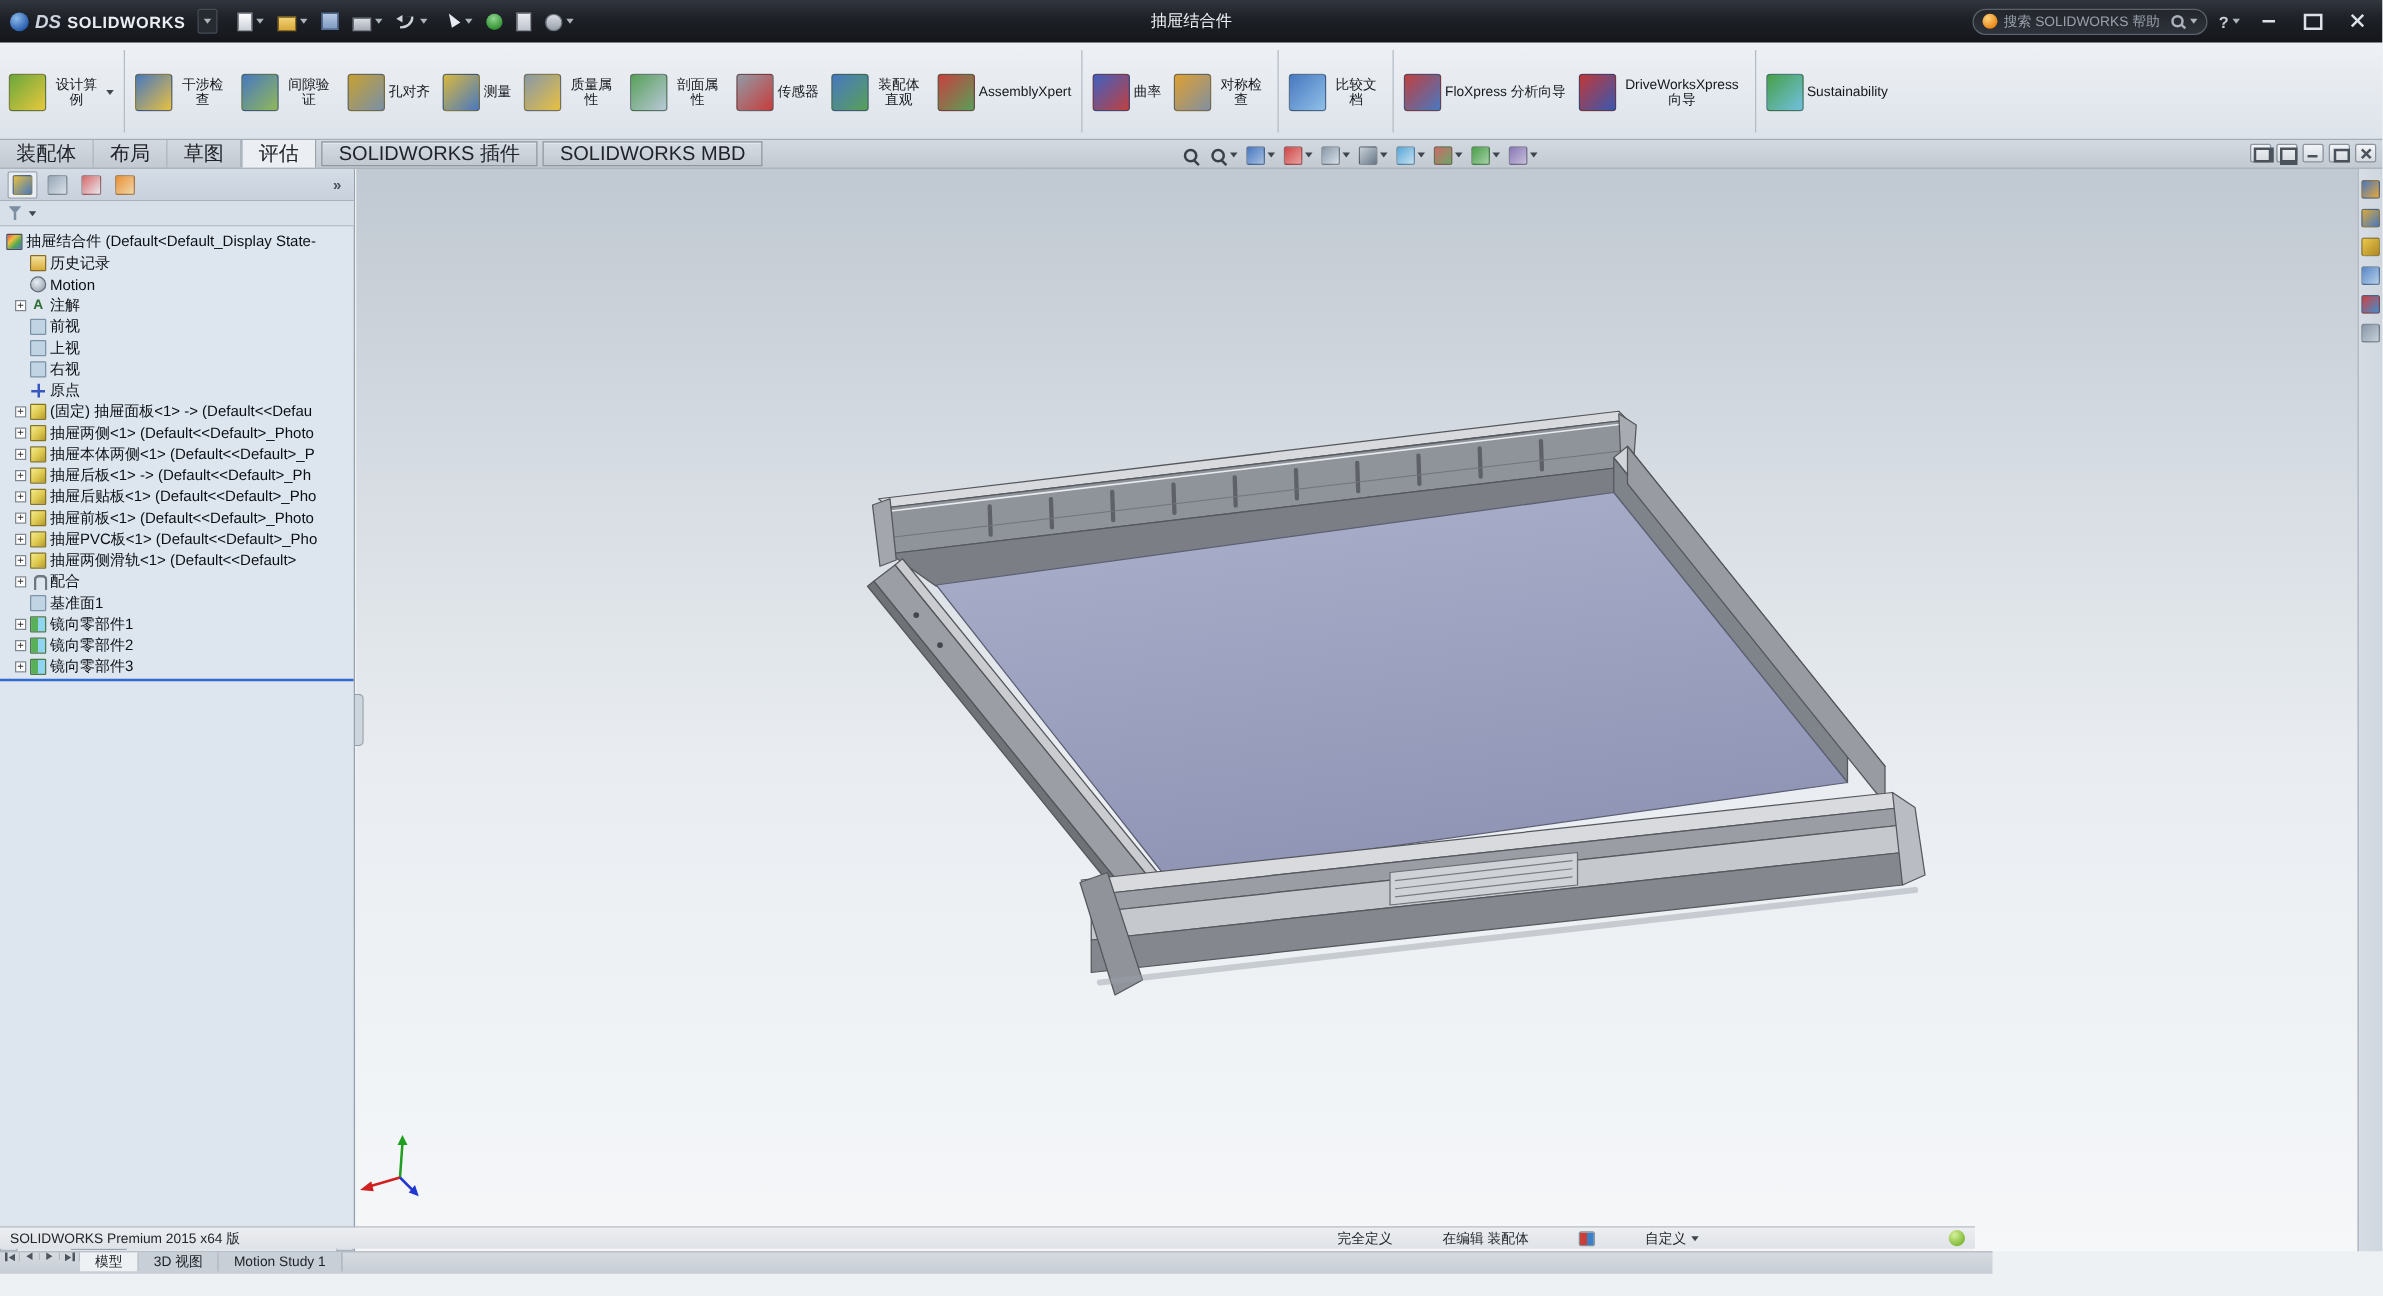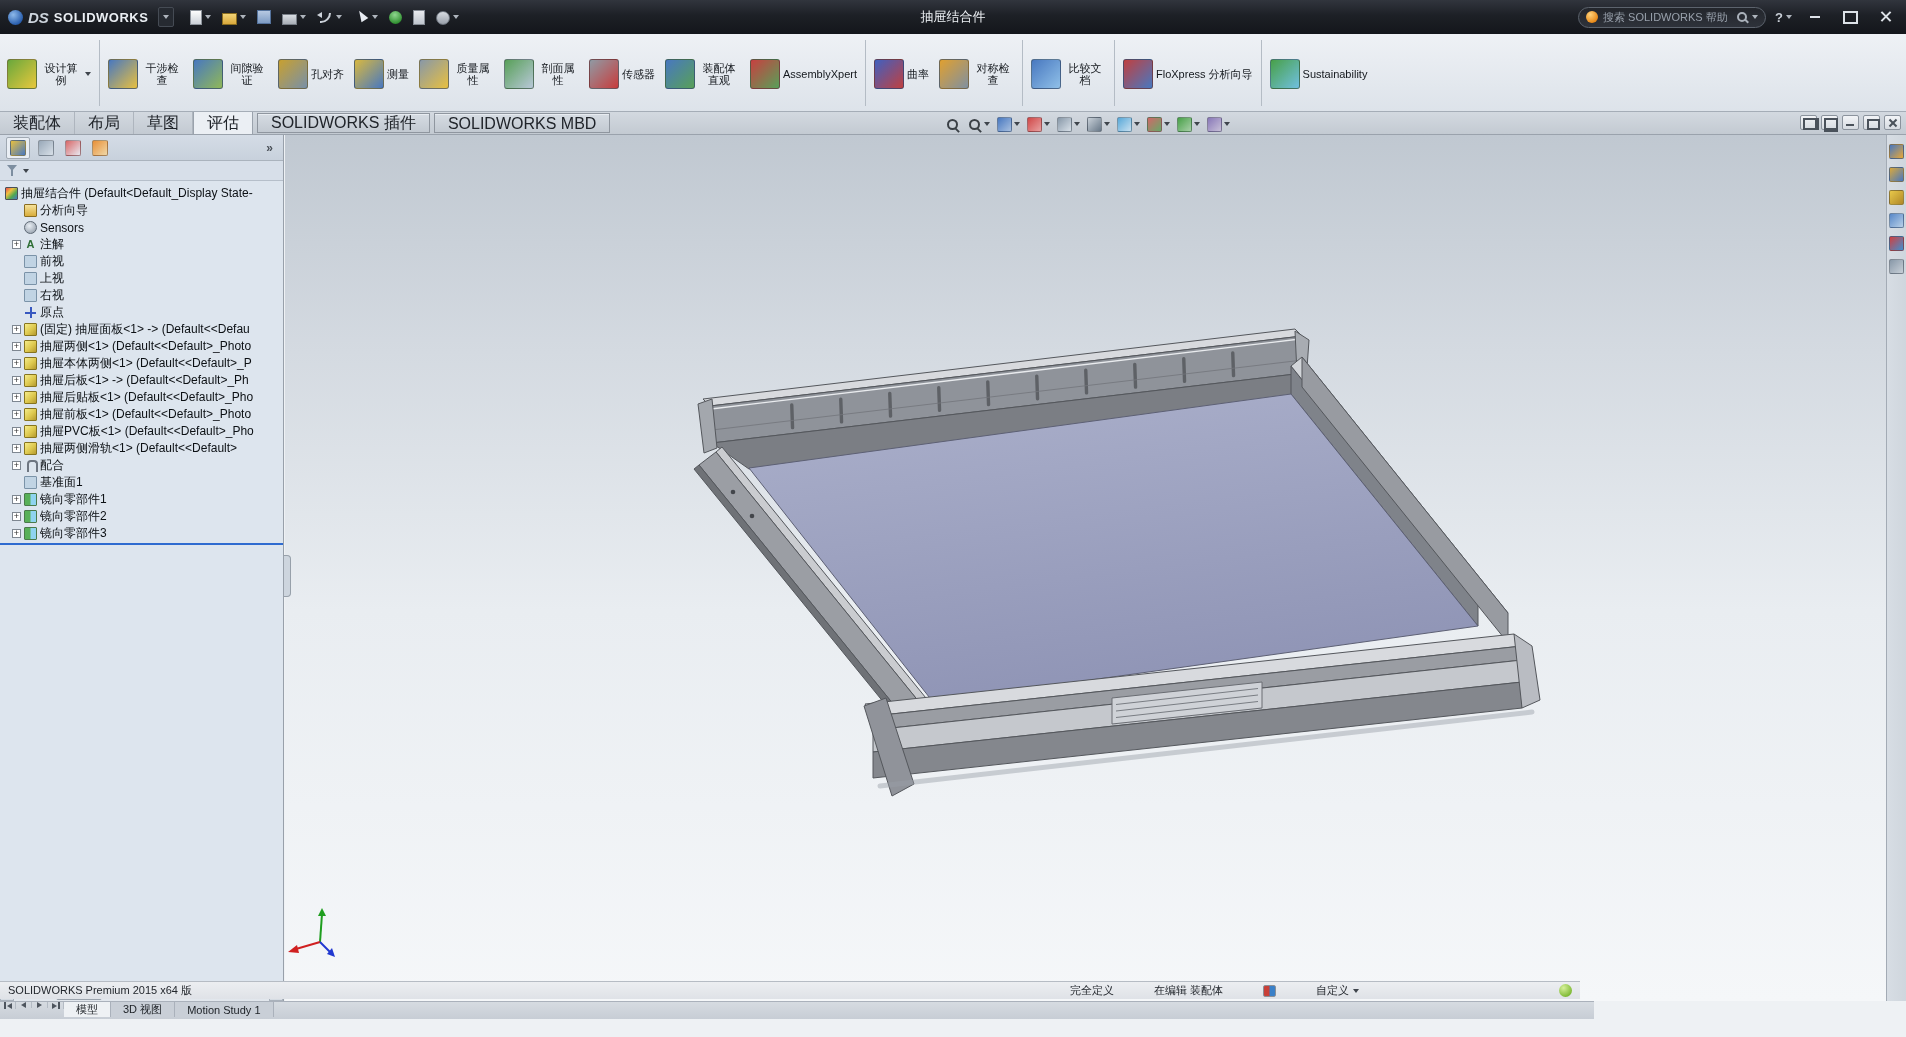--- a/index.html
+++ b/index.html
@@ -244,20 +244,24 @@
       <div class="rsep"></div>
       <div class="rbtn">
         <span class="ric" style="background: linear-gradient(135deg, rgb(72, 120, 192), rgb(144, 192, 232)); border: 1px solid rgba(40, 46, 54, 0.45);"></span>
         <span class="rlabel">比较文档</span>
       </div>
       <div class="rsep"></div>
       <div class="rbtn">
         <span class="ric" style="background: linear-gradient(135deg, rgb(192, 64, 64), rgb(72, 120, 192)); border: 1px solid rgba(40, 46, 54, 0.45);"></span>
         <span class="rlabel wide">FloXpress 分析向导</span>
       </div>
+      <div class="rbtn">
+        <span class="ric" style="background: linear-gradient(135deg, rgb(192, 56, 56), rgb(56, 88, 176)); border: 1px solid rgba(40, 46, 54, 0.45);"></span>
+        <span class="rlabel wide">DriveWorksXpress 向导</span>
+      </div>
       <div class="rsep"></div>
       <div class="rbtn">
         <span class="ric" style="background: linear-gradient(135deg, rgb(72, 160, 72), rgb(112, 192, 224)); border: 1px solid rgba(40, 46, 54, 0.45);"></span>
         <span class="rlabel wide">Sustainability</span>
       </div>
     </div>
 </div>
 
 <div class="tabrow">
   <div style="display:flex">
@@ -339,26 +343,26 @@
     <span class="caret dark"></span>
   </div>
   <div class="tree">
       <div class="trow" style="padding-left: 5px;">
         <span class="ti ti-assembly"></span>
         <span class="tlabel">抽屉结合件 (Default&lt;Default_Display State-</span>
       </div>
       <div class="trow" style="padding-left: 12px;">
         <span class="expander none"></span>
         <span class="ti ti-history-folder"></span>
-        <span class="tlabel">分析向导</span>
+        <span class="tlabel">历史记录</span>
       </div>
       <div class="trow" style="padding-left: 12px;">
         <span class="expander none"></span>
         <span class="ti ti-sensors"></span>
-        <span class="tlabel">Sensors</span>
+        <span class="tlabel">Motion</span>
       </div>
       <div class="trow" style="padding-left: 12px;">
         <span class="expander">+</span>
         <span class="ti ti-annotations"></span>
         <span class="tlabel">注解</span>
       </div>
       <div class="trow" style="padding-left: 12px;">
         <span class="expander none"></span>
         <span class="ti ti-plane"></span>
         <span class="tlabel">前视</span>

